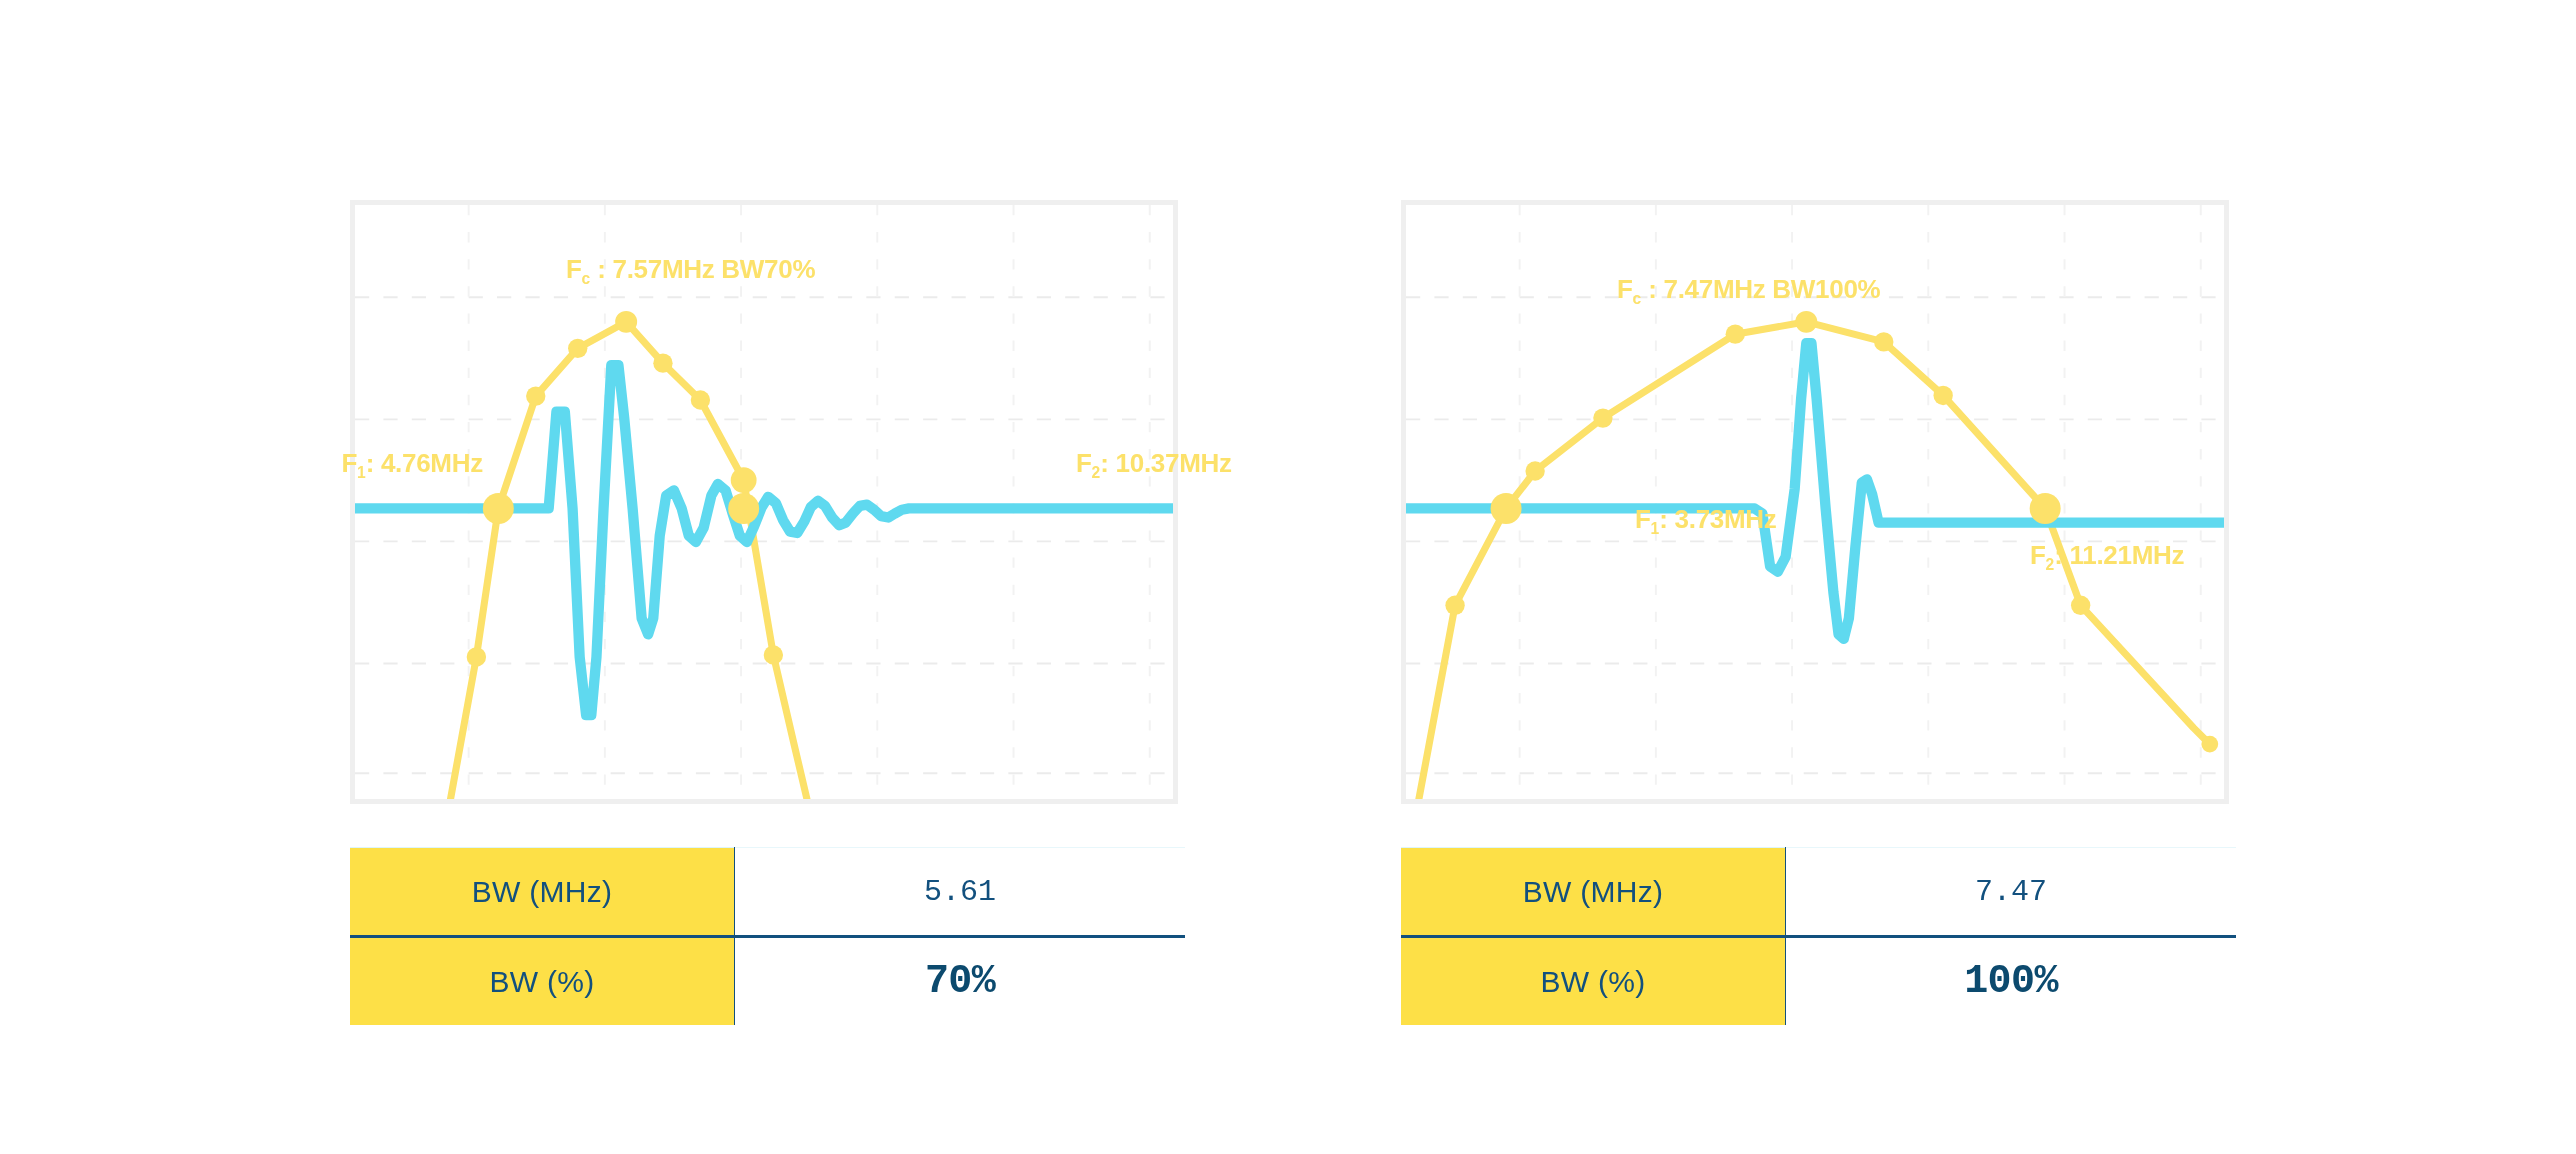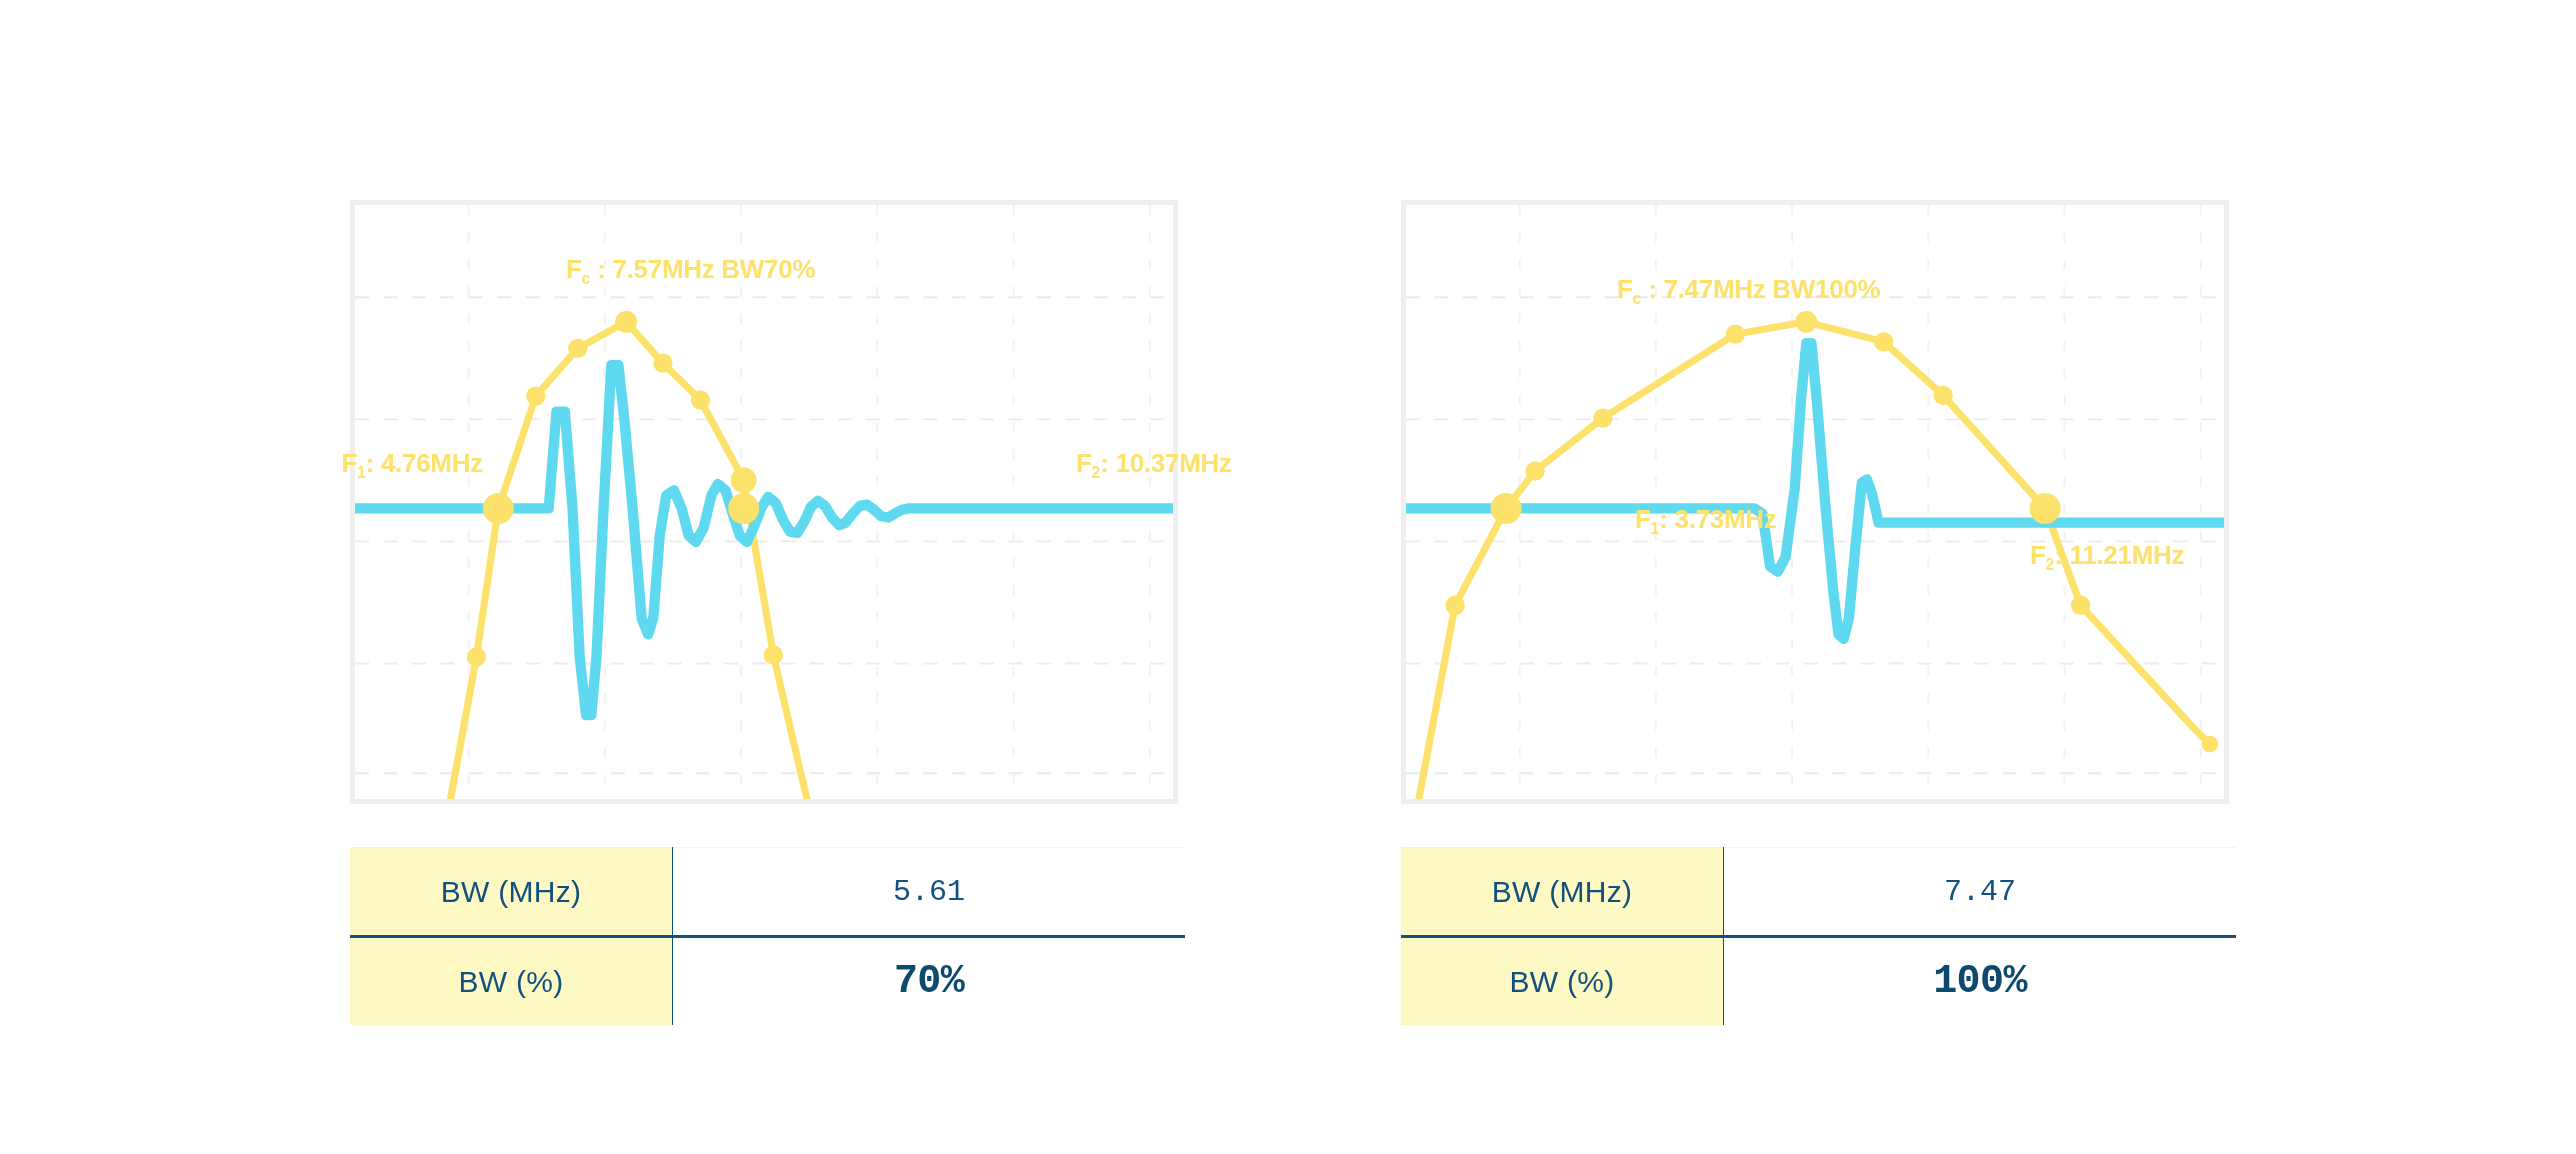--- a/index.html
+++ b/index.html
@@ -90,22 +90,22 @@
     border-collapse: collapse;
     table-layout: fixed;
   }
   .result-table td {
     height: 87px;
     padding: 0;
     text-align: center;
     vertical-align: middle;
   }
   .result-table .rt-head {
-    width: 322px;
-    background: #fef9c3;
+    width: 384px;
+    background: #fde047;
     color: #12507E;
     font-size: 30px;
     letter-spacing: 0.3px;
     border-right: 1.9px solid #12507E;
   }
   .result-table .rt-val {
     background: #ffffff;
     color: #12507E;
     font-size: 30px;
     font-family: Liberation Mono, monospace;

